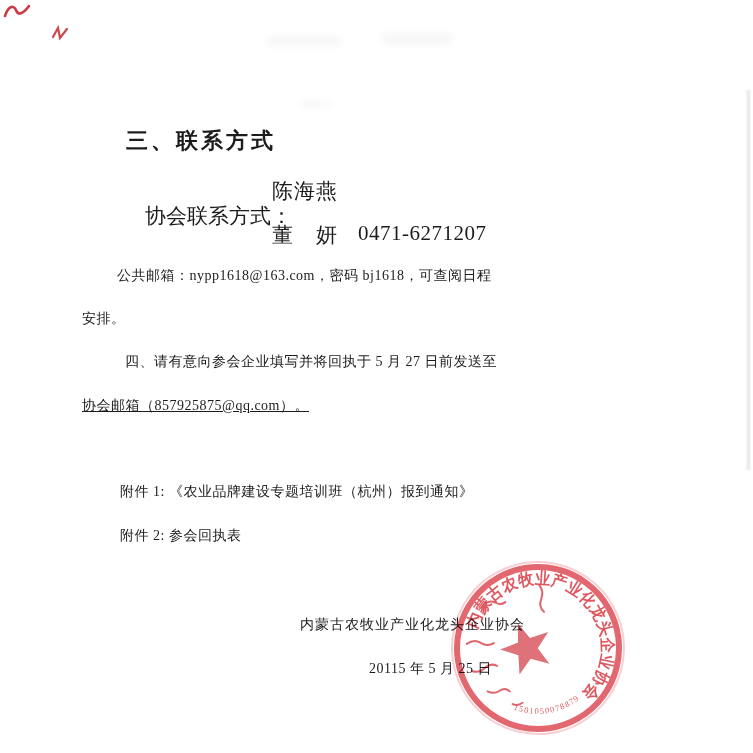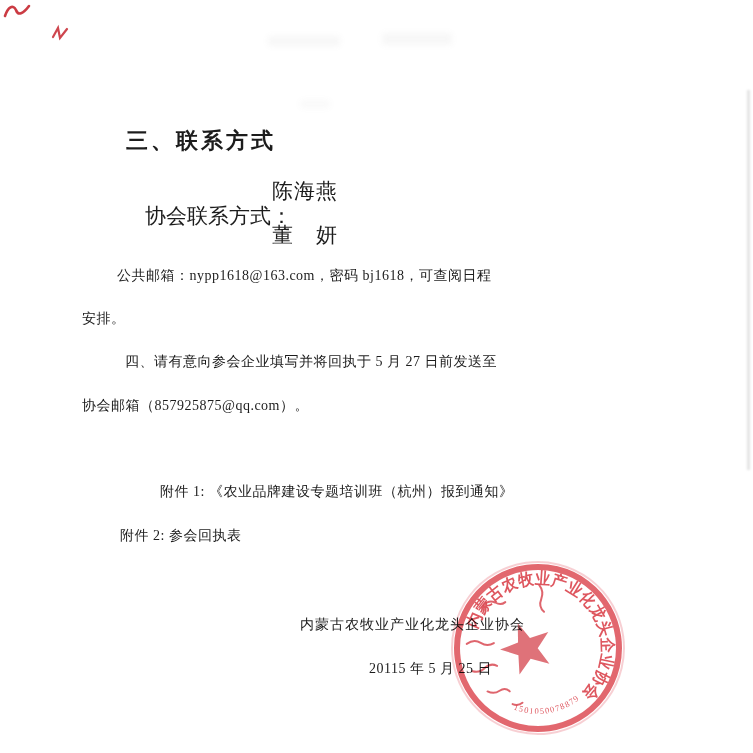--- a/index.html
+++ b/index.html
@@ -71,29 +71,30 @@
 
   <div class="line heading" style="left:126px; top:128px;">三、联系方式</div>
 
   <div class="contact-row" style="left:124px; top:177px;">
     <span>协会联系方式：</span>
     <span class="col-name">陈海燕</span>
   </div>
 
   <div class="contact-row" style="left:124px; top:221px;">
     <span class="col-name">董　妍</span>
+    <span class="col-phone">0471-6271207</span>
   </div>
 
   <div class="line" style="left:117px; top:263px;">公共邮箱：nypp1618@163.com，密码 bj1618，可查阅日程</div>
   <div class="line" style="left:82px; top:306px;">安排。</div>
 
   <div class="line" style="left:125px; top:349px;">四、请有意向参会企业填写并将回执于 5 月 27 日前发送至</div>
-  <div class="line" style="left:82px; top:393px;">协会邮箱（857925875@qq.com）。</div>
+  <div class="line" style="left:82px; top:393px;text-decoration:underline;">协会邮箱（857925875@qq.com）。</div>
 
-  <div class="line" style="left:120px; top:479px;margin-left:40px;">附件 1: 《农业品牌建设专题培训班（杭州）报到通知》</div>
+  <div class="line" style="left:120px; top:479px;">附件 1: 《农业品牌建设专题培训班（杭州）报到通知》</div>
   <div class="line" style="left:120px; top:523px;">附件 2: 参会回执表</div>
 
   <div class="line" style="left:300px; top:612px; letter-spacing:1px;">内蒙古农牧业产业化龙头企业协会</div>
   <div class="line" style="left:369px; top:656px;">20115 年 5 月 25 日</div>
 
   <svg class="seal" viewBox="0 0 216 216" xmlns="http://www.w3.org/2000/svg" xmlns:xlink="http://www.w3.org/1999/xlink">
     <g transform="rotate(-8 108 108)">
       <circle cx="108" cy="108" r="81" fill="none" stroke="#d93a44" stroke-width="6" opacity="0.82"></circle>
       <circle cx="108" cy="108" r="86" fill="none" stroke="#e8707a" stroke-width="2" opacity="0.35"></circle>
 

